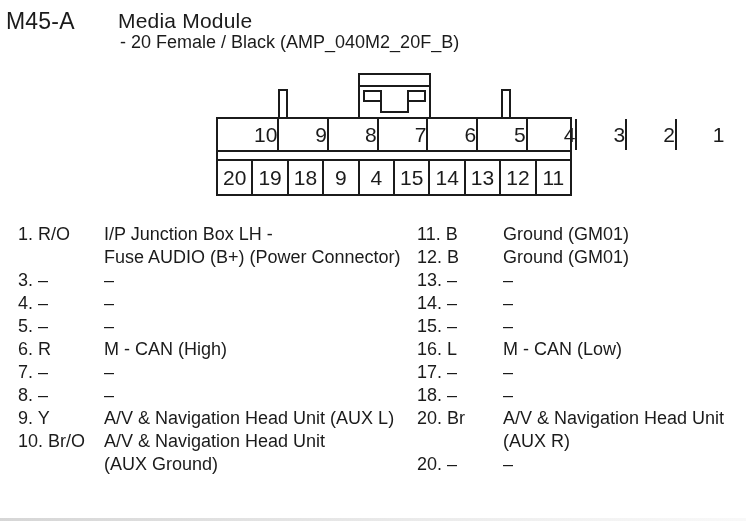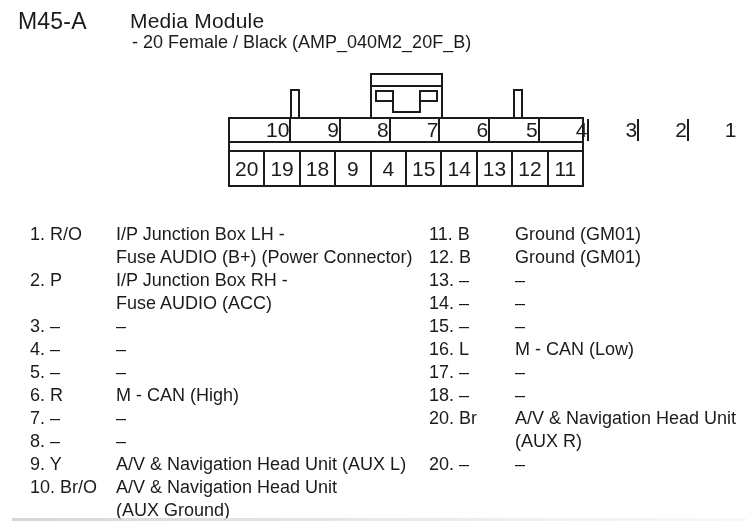--- a/index.html
+++ b/index.html
@@ -5,36 +5,36 @@
   html, body { margin: 0; padding: 0; }
   body {
     position: relative;
     width: 746px;
     height: 525px;
     background: #ffffff;
     overflow: hidden;
     font-family: "Liberation Sans", sans-serif;
     color: #1b1b1b;
   }
-  .abs { position: absolute; margin-left: 12px; }
+  .abs { position: absolute; }
 
   
   .title-code   { left: 6px;   top: 8px;  font-size: 23px; line-height: 1.2; letter-spacing: .2px; }
   .title-name   { left: 118px; top: 8px;  font-size: 21px; line-height: 1.2; letter-spacing: .2px; }
   .title-sub    { left: 120px; top: 32px; font-size: 18px; line-height: 1.2; }
 
   
   .connector-figure { left: 216px; top: 72px; width: 357px; height: 128px; }
   .latch-svg { position: absolute; left: 0; top: 0; }
   .connector-body {
     position: absolute; left: 0; top: 45px; width: 352px;
     border: 2px solid #1b1b1b; background: #fff;
   }
   .pin-row-cells { display: flex; }
-  .row-top  .pin-cell { height: 22px; padding-left: 36px; }
+  .row-top  .pin-cell { height: 31px; padding-left: 36px; }
   .row-bottom .pin-cell { height: 33px; }
   .row-sep { height: 7px; border-top: 2px solid #1b1b1b; border-bottom: 2px solid #1b1b1b; }
   .pin-cell {
     flex: 1 1 0; display: flex; align-items: center; justify-content: center;
     font-size: 21px; border-left: 2px solid #1b1b1b; box-sizing: border-box;
   }
   .pin-cell:first-child { border-left: none; }
 
   
   .pin-list { font-size: 18px; line-height: 23px; }
@@ -100,25 +100,20 @@
         <div class="pin-cell">11</div>
       </div>
   </div>
 </div>
 
 <div class="abs pin-list pin-list-left">
     <div class="pin-row">
       <span class="pin-id">1. R/O</span>
       <span class="pin-desc">I/P Junction Box LH -
 Fuse AUDIO (B+) (Power Connector)</span>
-    </div>
-    <div class="pin-row">
-      <span class="pin-id">2. P</span>
-      <span class="pin-desc">I/P Junction Box RH -
-Fuse AUDIO (ACC)</span>
     </div>
     <div class="pin-row">
       <span class="pin-id">3. –</span>
       <span class="pin-desc">–</span>
     </div>
     <div class="pin-row">
       <span class="pin-id">4. –</span>
       <span class="pin-desc">–</span>
     </div>
     <div class="pin-row">

